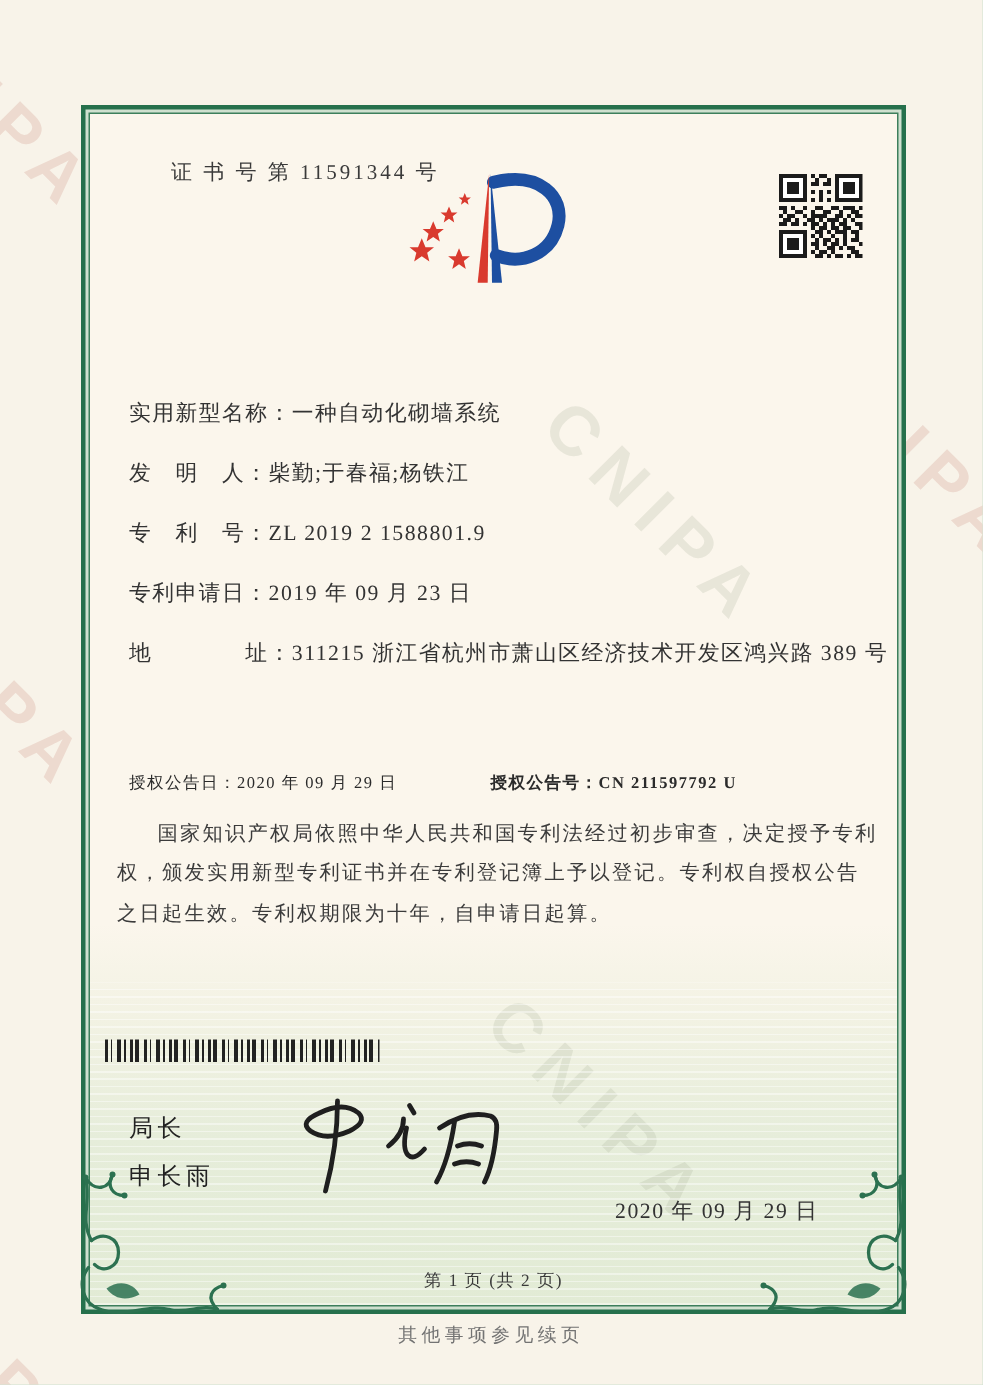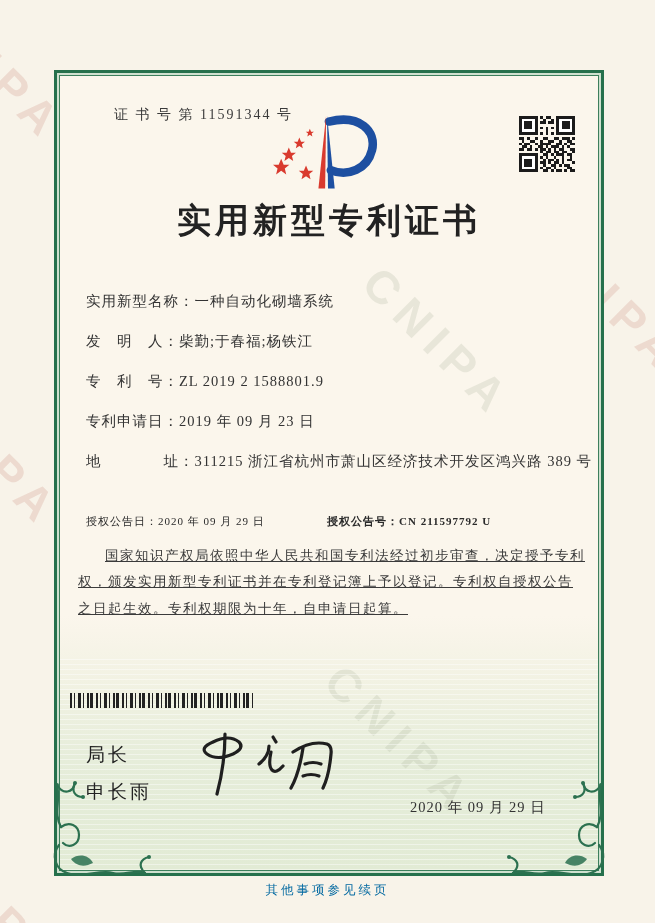--- a/index.html
+++ b/index.html
@@ -31,44 +31,44 @@
     background:repeating-linear-gradient(0deg,rgba(255,255,255,0.55) 0 1px,rgba(0,0,0,0) 1px 5px);
     opacity:.8;pointer-events:none;
   }
   .cert-no{position:absolute;left:22px;top:30px;font-size:14px;letter-spacing:2px;color:#3a3a3a;margin-left:32px;}
   .qr{position:absolute;left:459px;top:40px;width:56px;height:56px;}
   .logo{position:absolute;left:203px;top:36px;width:130px;height:86px;}
   .title{
     position:absolute;left:0;right:0;top:122px;text-align:center;
     font-size:34px;font-weight:bold;letter-spacing:4px;color:#222;
   }
-  .fields{position:absolute;left:26px;top:216px;right:20px;}
+  .fields{position:absolute;left:26px;top:190px;right:20px;}
   .frow{height:22px;margin-bottom:18px;font-size:14.5px;letter-spacing:1px;white-space:nowrap;}
   .frow .lab{color:#333;}
   .frow .val{color:#333;}
   .grant-row{position:absolute;left:26px;top:438px;font-size:11px;letter-spacing:1px;white-space:nowrap;}
   .grant-no{position:absolute;left:241px;top:0;font-weight:bold;}
   .paras{position:absolute;left:18px;top:467px;width:508px;font-size:13.5px;line-height:1.95;letter-spacing:1.5px;color:#3b3b3b;}
-  .paras p{margin:0;text-indent:2em;text-decoration:underline;}
+  .paras p{margin:0;text-indent:2em;}
   .barcode{
     position:absolute;left:10px;top:617px;width:183px;height:15px;
     background:repeating-linear-gradient(90deg,
       #222 0 2px,rgba(0,0,0,0) 2px 4px,
       #222 4px 5px,rgba(0,0,0,0) 5px 8px,
       #222 8px 11px,rgba(0,0,0,0) 11px 13px,
       #222 13px 14px,rgba(0,0,0,0) 14px 17px,
       #222 17px 19px,rgba(0,0,0,0) 19px 20px,
       #222 20px 23px,rgba(0,0,0,0) 23px 26px);
   }
-  .signer{position:absolute;left:26px;top:666px;font-size:19px;letter-spacing:3px;color:#222;}
+  .signer{position:absolute;left:26px;top:666px;font-size:16px;letter-spacing:3px;color:#222;}
   .signer div{margin-bottom:11px;}
   .sig-svg{position:absolute;left:125px;top:652px;}
   .issue-date{position:absolute;left:350px;top:722px;font-size:14.5px;letter-spacing:1px;color:#333;}
   .page-info{position:absolute;left:0;right:0;top:770px;text-align:center;font-size:11.5px;letter-spacing:1px;color:#3a3a3a;}
-  .footer-note{position:absolute;left:0;right:0;top:882px;text-align:center;font-size:12.5px;letter-spacing:3px;color:#0369a1;}
+  .footer-note{position:absolute;left:0;right:0;top:882px;text-align:center;font-size:12.5px;letter-spacing:3px;color:#737373;}
   .corner{position:absolute;width:112px;height:112px;pointer-events:none;}
   .corner-left{left:-10px;bottom:-12px;}
   .corner-right{right:-10px;bottom:-12px;transform:scaleX(-1);}
 </style>
 </head>
 <body>
 
 <div class="watermark wm-pink" style="left:-58px;top:-20px;">CNIPA</div>
 <div class="watermark wm-pink" style="left:560px;top:212px;">CNIPA</div>
 <div class="watermark wm-pink" style="left:-62px;top:366px;">CNIPA</div>
@@ -194,21 +194,20 @@
 
       <g fill="#d93a2e">
         <path transform="translate(46,22) scale(0.45)" d="M0,-10 L2.9,-3.1 L9.5,-3.1 L4.2,1.2 L5.9,8.1 L0,4 L-5.9,8.1 L-4.2,1.2 L-9.5,-3.1 L-2.9,-3.1 Z"></path>
         <path transform="translate(35,33) scale(0.62)" d="M0,-10 L2.9,-3.1 L9.5,-3.1 L4.2,1.2 L5.9,8.1 L0,4 L-5.9,8.1 L-4.2,1.2 L-9.5,-3.1 L-2.9,-3.1 Z"></path>
         <path transform="translate(24,45) scale(0.78)" d="M0,-10 L2.9,-3.1 L9.5,-3.1 L4.2,1.2 L5.9,8.1 L0,4 L-5.9,8.1 L-4.2,1.2 L-9.5,-3.1 L-2.9,-3.1 Z"></path>
         <path transform="translate(16,58) scale(0.9)" d="M0,-10 L2.9,-3.1 L9.5,-3.1 L4.2,1.2 L5.9,8.1 L0,4 L-5.9,8.1 L-4.2,1.2 L-9.5,-3.1 L-2.9,-3.1 Z"></path>
         <path transform="translate(42,64) scale(0.8)" d="M0,-10 L2.9,-3.1 L9.5,-3.1 L4.2,1.2 L5.9,8.1 L0,4 L-5.9,8.1 L-4.2,1.2 L-9.5,-3.1 L-2.9,-3.1 Z"></path>
       </g>
     </svg>
 
-    <div class="title">实用新型专利证书</div>
 
     <div class="fields">
       <div class="frow"><span class="lab">实用新型名称：</span><span class="val">一种自动化砌墙系统</span></div>
       <div class="frow"><span class="lab">发　明　人：</span><span class="val">柴勤;于春福;杨铁江</span></div>
       <div class="frow"><span class="lab">专　利　号：</span><span class="val">ZL 2019 2 1588801.9</span></div>
       <div class="frow"><span class="lab">专利申请日：</span><span class="val">2019 年 09 月 23 日</span></div>
       <div class="frow"><span class="lab">地　　　　址：</span><span class="val">311215 浙江省杭州市萧山区经济技术开发区鸿兴路 389 号</span></div>
     </div>
 
     <div class="grant-row">
@@ -236,20 +235,21 @@
         <path d="M88,9 l3,5"></path>
         <path d="M108,24 q18,-12 34,-8 q5,2 4,10 q-2,22 -8,34"></path>
         <path d="M118,20 q-4,26 -12,40"></path>
         <path d="M120,36 q8,-3 16,0"></path>
         <path d="M118,48 q8,-3 16,0"></path>
       </g>
     </svg>
 
     <div class="issue-date">2020 年 09 月 29 日</div>
 
+    <div class="page-info">第 1 页 (共 2 页)</div>
   </div>
 
   <svg class="corner corner-left" viewBox="0 0 112 112">
     <g fill="none" stroke="#2c7150" stroke-width="2.2" stroke-linecap="round">
       <path d="M14,54 C6,40 14,28 10,12"></path>
       <path d="M10,12 C16,22 26,20 28,10"></path>
       <path d="M28,10 C24,18 28,24 36,24"></path>
       <path d="M14,54 C22,48 32,52 32,62 C32,72 22,76 16,70"></path>
       <path d="M12,72 C4,82 8,96 20,100"></path>
       <path d="M20,100 C36,106 52,96 66,100"></path>

